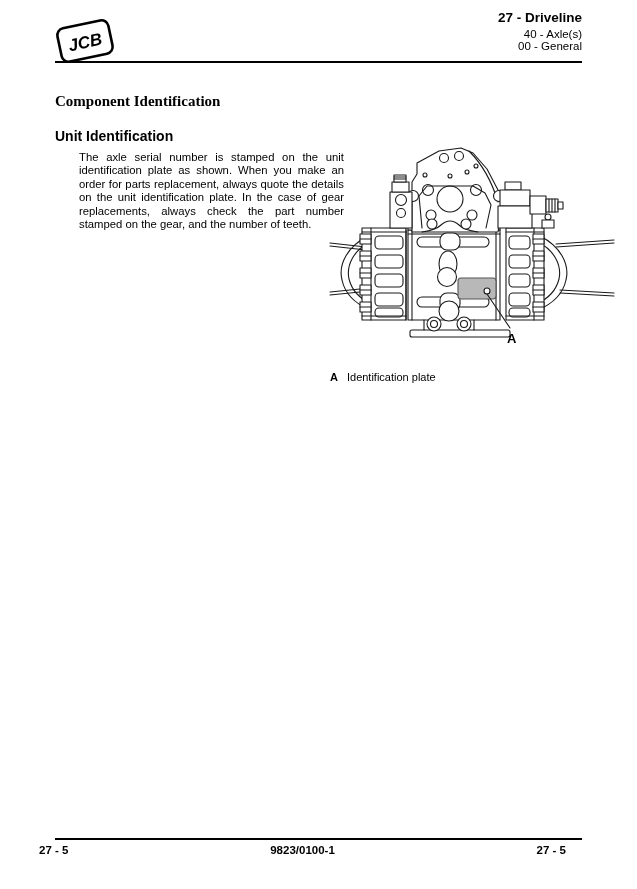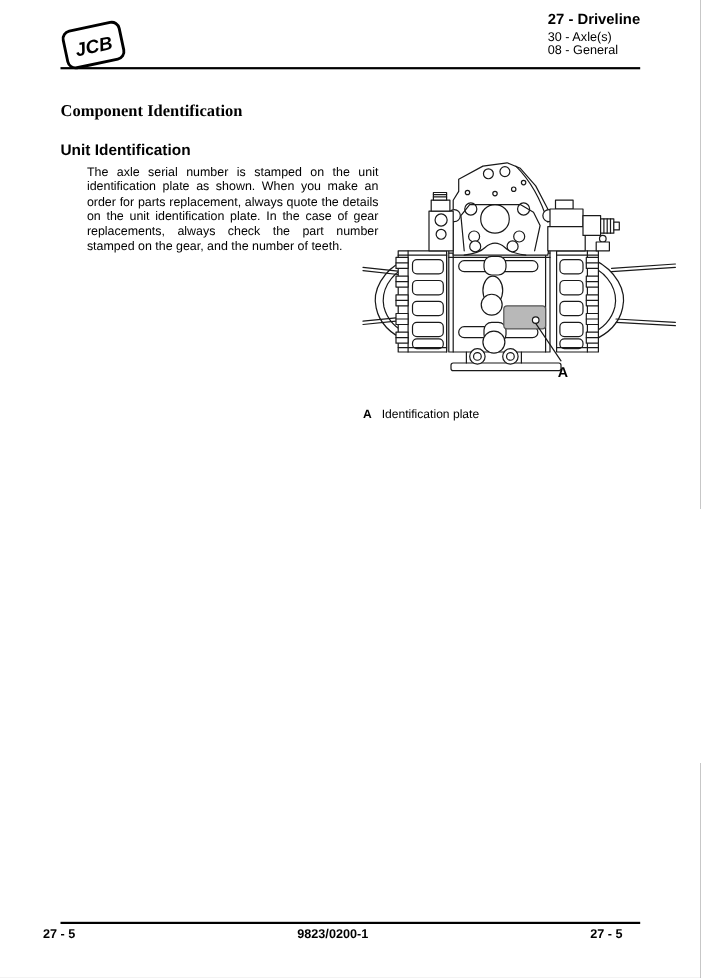--- a/index.html
+++ b/index.html
@@ -2,21 +2,21 @@
 <html><head>
 <meta charset="utf-8">
 <style>
   html,body { margin:0; padding:0; background:#888; }
   .page {
     position:relative; width:637px; height:889px; background:#ffffff;
     font-family:"Liberation Sans", sans-serif; color:#000; overflow:hidden;
     margin:0 auto;
   }
   .logo-svg { position:absolute; left:48px; top:10px; }
-  .header-right { position:absolute; right:55px; top:11px; line-height:1.05; }
+  .header-right { position:absolute; right:55px; top:11px; text-align:right; line-height:1.05; }
   .header-right .h-main { font-size:13.5px; font-weight:bold; margin-bottom:3px; }
   .header-right .h-sub { font-size:11.5px; }
   .rule { position:absolute; left:55px; width:527px; height:2px; background:#000; }
   .rule-top { top:61px; }
   .rule-bottom { top:838px; }
   .doc-title { position:absolute; left:55px; top:93px; font-size:15px; font-weight:bold;font-family:Liberation Serif, serif; }
   .section-title { position:absolute; left:55px; top:128px; font-size:14px; font-weight:bold; }
   .body-text {
     position:absolute; left:55px; top:151px; width:265px;
     font-size:11.3px; line-height:13.4px; text-align:justify;margin-left:24px;
@@ -44,22 +44,22 @@
 
   <svg class="logo-svg" width="74" height="58" viewBox="0 0 74 58">
     <g transform="translate(11,14) rotate(-12 26 17)">
       <rect x="0" y="0" width="52" height="34" rx="7" fill="#ffffff" stroke="#000" stroke-width="2.6"></rect>
       <text x="26" y="24" text-anchor="middle" font-size="17" font-weight="bold" font-style="italic" fill="#000">JCB</text>
     </g>
   </svg>
 
   <div class="header-right">
     <div class="h-main">27 - Driveline</div>
-    <div class="h-sub">30 - Axle(s)</div>
-    <div class="h-sub">08 - General</div>
+    <div class="h-sub">40 - Axle(s)</div>
+    <div class="h-sub">00 - General</div>
   </div>
 
   <div class="rule rule-top"></div>
 
   <div class="doc-title">Component Identification</div>
   <div class="section-title">Unit Identification</div>
   <div class="body-text">The axle serial number is stamped on the unit identification plate as shown. When you make an order for parts replacement, always quote the details on the unit identification plate. In the case of gear replacements, always check the part number stamped on the gear, and the number of teeth.</div>
 
 
   <svg class="figure-svg" width="292" height="218" viewBox="0 0 292 218">
@@ -197,17 +197,17 @@
 
   <div class="figure-legend">
     <span class="legend-key">A</span>
     <span class="legend-text">Identification plate</span>
   </div>
 
   <div class="rule rule-bottom"></div>
 
   <div class="footer">
     <span>27 - 5</span>
-    <span>9823/0200-1</span>
+    <span>9823/0100-1</span>
     <span>27 - 5</span>
   </div>
 
 </div>
 
 </body></html>

